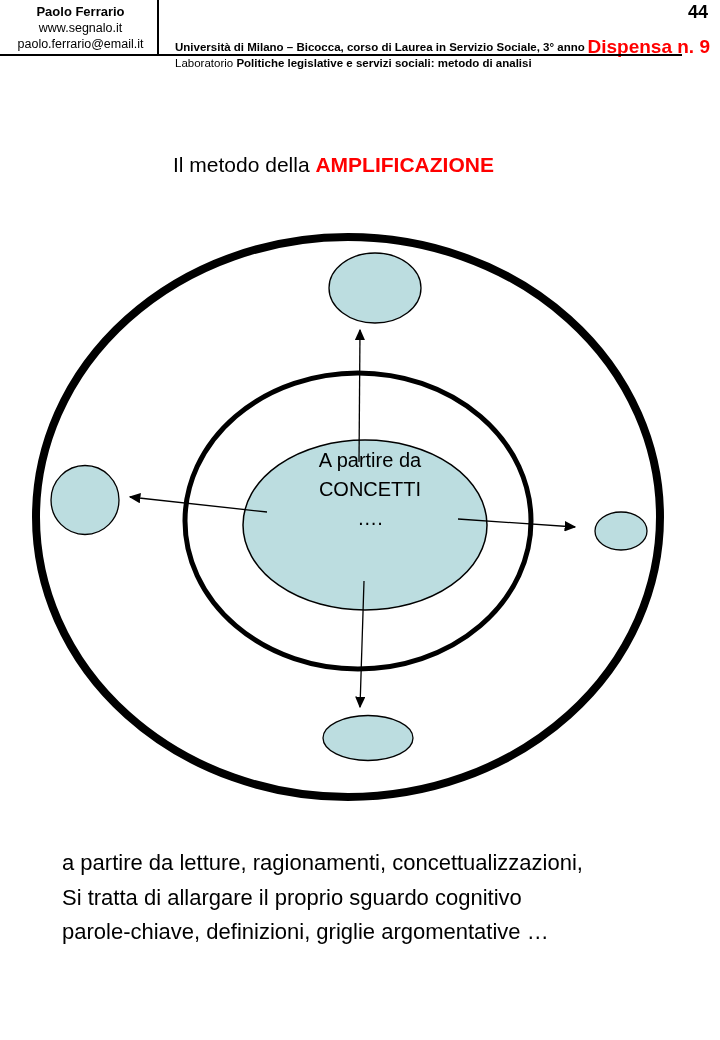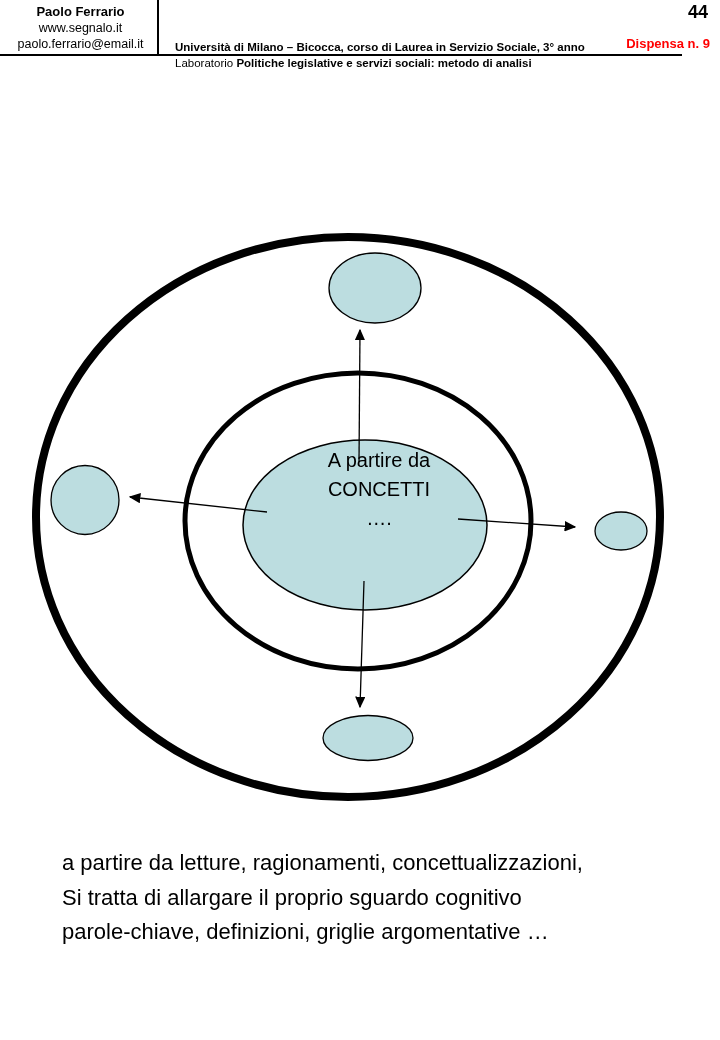--- a/index.html
+++ b/index.html
@@ -29,39 +29,39 @@
   }
   .hdr-mid .m1 { font-weight: bold; margin-top: 36px; }
   .hdr-mid .m2 .bold-part { font-weight: bold; }
   .hdr-mid .m3 { color: #c0c0c0; }
   .hdr-pagenum {
     position: absolute; right: 12px; top: 2px;
     font-size: 18px; font-weight: bold; margin-left: 30px;
   }
   .hdr-dispensa {
     position: absolute; right: 10px; top: 36px;
-    font-size: 13px; font-weight: bold; color: #ff0000;
+    font-size: 19px; font-weight: bold; color: #ff0000;
   }
   .hdr-rule {
     position: absolute; left: 0; top: 54px; width: 682px; height: 2px;
     background: #000;
   }
 
   
   .title {
     position: absolute; left: 173px; top: 153px;
     font-size: 21px; font-weight: normal; margin: 0;
     white-space: nowrap;
   }
   .title .title-red { color: #ff0000; font-weight: bold; }
 
   
   .diagram-svg { position: absolute; left: 0; top: 220px; }
   .center-text {
-    position: absolute; left: 257px; top: 446px; width: 244px;
+    position: absolute; left: 248px; top: 446px; width: 244px;
     text-align: center; font-size: 20px; line-height: 29px;
   }
 
   
   .footer-text {
     position: absolute; left: 62px; top: 846px; width: 620px;
     font-size: 22px; line-height: 34.5px;
   }
 </style>
 </head>
@@ -79,20 +79,21 @@
 
   <div class="hdr-mid">
     <div class="m1">Università di Milano – Bicocca, corso di  Laurea in Servizio Sociale, 3° anno</div>
     <div class="m2"><span>Laboratorio </span><span class="bold-part">Politiche legislative e servizi sociali: metodo di analisi</span></div>
   </div>
 
   <div class="hdr-pagenum">44</div>
   <div class="hdr-dispensa">Dispensa n. 9</div>
   <div class="hdr-rule"></div>
 
+  <h1 class="title"><span>Il metodo della </span><span class="title-red">AMPLIFICAZIONE</span></h1>
 
   <svg class="diagram-svg" width="720" height="600" viewBox="0 0 720 600">
     <defs>
       <marker id="arrowhead" markerWidth="9" markerHeight="8" refX="8" refY="4" orient="auto">
         <path d="M0,0 L9,4 L0,8 z" fill="#000"></path>
       </marker>
     </defs>
 
     <ellipse cx="348" cy="297" rx="312" ry="280" fill="none" stroke="#000" stroke-width="8"></ellipse>
 

